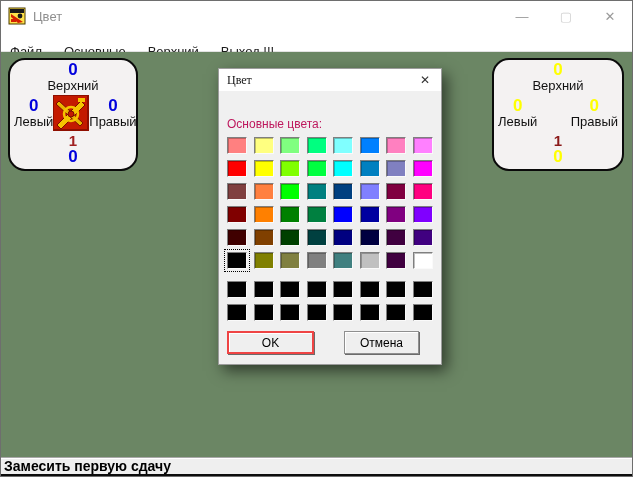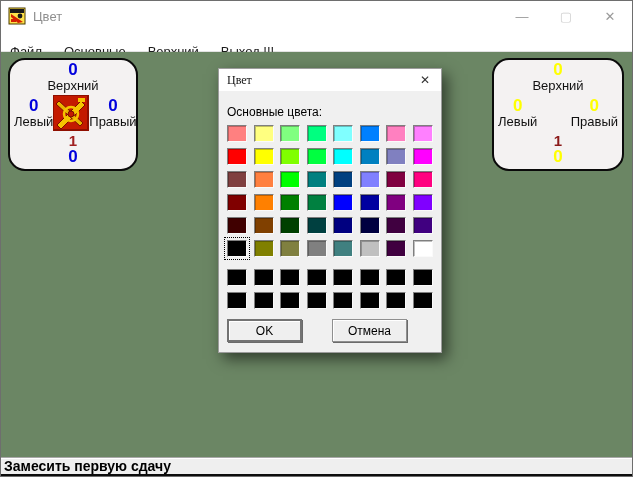--- a/index.html
+++ b/index.html
@@ -61,21 +61,21 @@
   }
   .dialog-titlebar {
     height:22px; background:#ffffff; display:flex; align-items:center; padding-left:8px;font-family:Liberation Serif, serif;
   }
   .dialog-title { font-size:12px; color:#111; }
   .dialog-close {
     margin-left:auto; width:32px; height:100%; display:flex;
     align-items:center; justify-content:center; font-size:12px; color:#333; cursor:default;
   }
   .dialog-body { padding:6px 8px 10px; }
-  .dlg-label { font-size:12px; color:#000000; margin:8px 0 6px; }
+  .dlg-label { font-size:12px; color:#be185d; margin:20px 0 6px; }
   .color-grid {
     display:grid; grid-template-columns:repeat(8, 20px);
     justify-content:space-between; row-gap:6px;
   }
   .color-grid.basic { margin-bottom:12px; }
   .color-grid.custom { margin-bottom:10px; }
   .swatch {
     width:20px; height:17px;
     border:1px solid; border-color:#7f7f7f #fafafa #fafafa #7f7f7f;
     box-shadow:inset 1px 1px 0 rgba(0,0,0,.25);
@@ -83,21 +83,21 @@
   }
   .swatch.selected { outline:1px dotted #000; outline-offset:2px; }
   .win-btn {
     font-family:"Liberation Sans", sans-serif; font-size:12px; color:#000;
     background:#efefef; border:1px solid #8f8f8f;
     box-shadow:inset 1px 1px 0 #ffffff, 1px 1px 0 #6b6b6b;
     cursor:default;
   }
   .define-btn { width:100%; height:24px; margin-bottom:8px; }
   .dlg-btn-row { display:flex; gap:30px; }
-  .ok-btn { width:75px; height:23px; border:2px solid #737373; }
+  .ok-btn { width:87px; height:23px; border:2px solid #ef4444; }
   .cancel-btn { width:75px; height:23px; }
 
   
   .toolbar {
     height:38px; background:#efefef; flex:0 0 auto; display:flex; align-items:center;
     border-top:1px solid #ffffff; box-shadow:inset 0 1px 0 #c9c9c9;
     position:relative;
   }
   .shuffle-btn {
     margin-left:1px; width:102px; height:34px;

